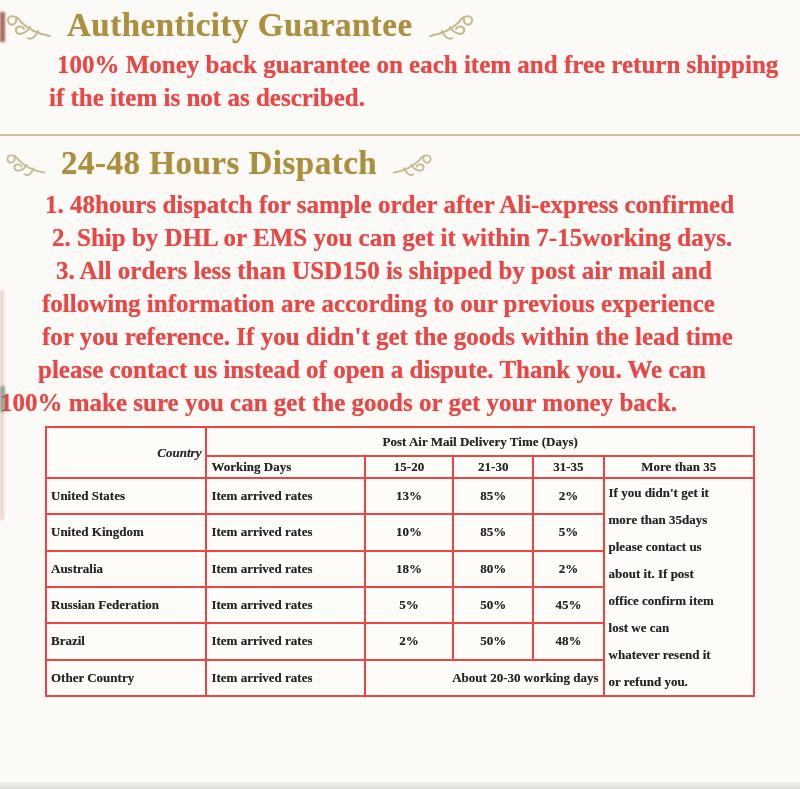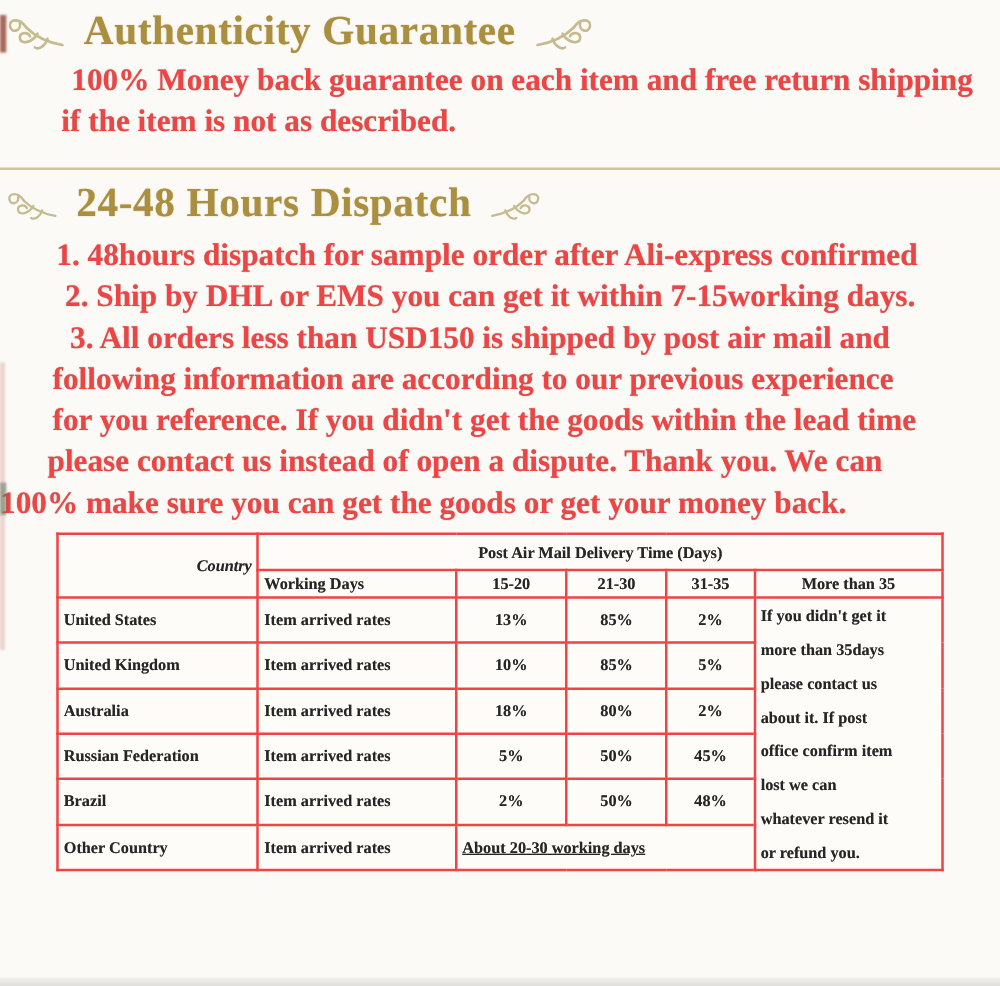--- a/index.html
+++ b/index.html
@@ -76,21 +76,21 @@
     border: 2px solid #ef4444;
     font-size: 13px;
     padding: 0 4px;
     overflow: hidden;
   }
   td.th-top   { height: 29px; text-align: center; }
   td.th-sub   { height: 22px; }
   td.c-country{ height: 35px; padding-left: 6px; border-radius: 14px; }
   td.c-label  { padding-left: 6px; }
   td.c-pct    { text-align: center; }
-  td.c-center { text-align: left; text-decoration: underline; }
+  td.c-center { text-align: right; }
   td.c-note   {
     vertical-align: top;
     padding: 8px 2px 0 5px;
     font-size: 16px;
     line-height: 27px;
     white-space: nowrap;
   }
   td.th-country { text-align: right; font-style: italic; }
   td.th-num { text-align: center; }
 

